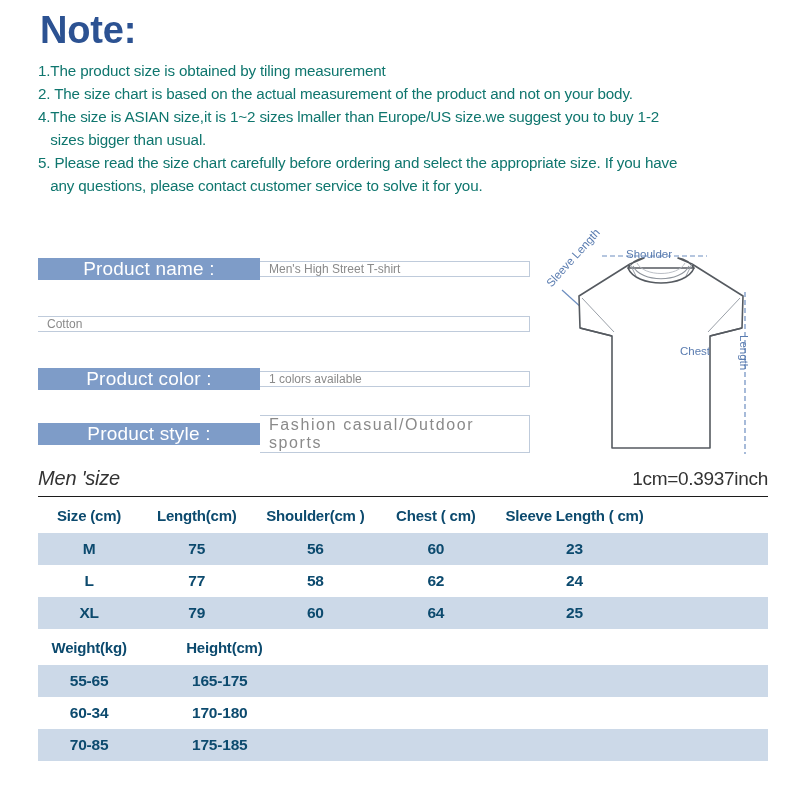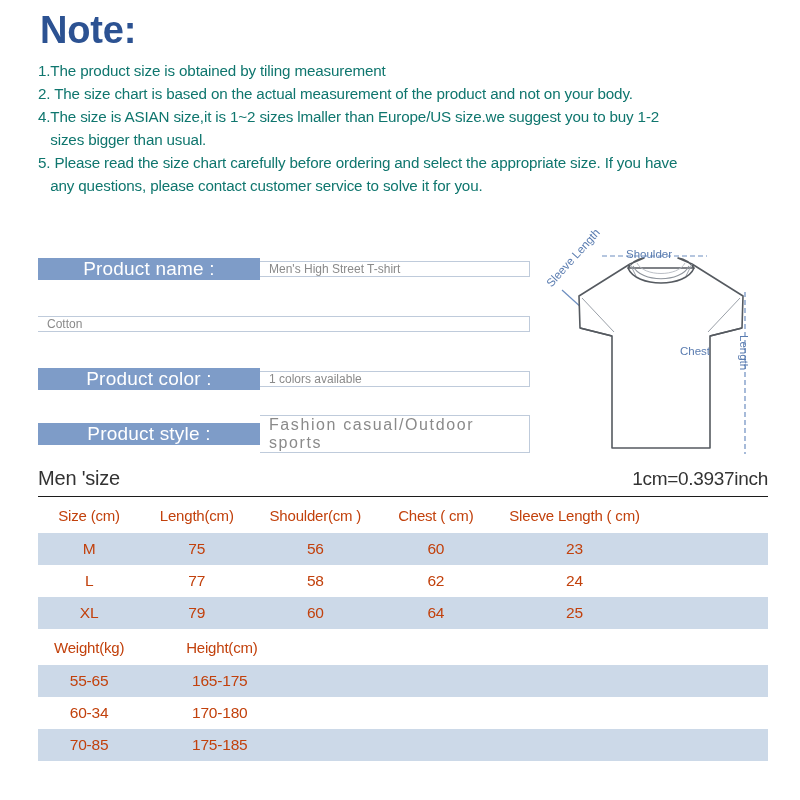--- a/index.html
+++ b/index.html
@@ -119,43 +119,44 @@
   #size-header-bar {
     display: flex;
     justify-content: space-between;
     align-items: baseline;
     padding-bottom: 4px;
   }
   #men-size-title {
     font-size: 20px;
     color: #333333;
     letter-spacing: -0.2px;
+    font-style: italic;
   }
   #unit-conversion {
     font-size: 19px;
     color: #333333;
     letter-spacing: -0.3px;
   }
   #size-divider {
     border-top: 1.6px solid #1c1c1c;
     margin-top: 2px;
   }
 
   table.size-table {
     width: 100%;
     border-collapse: collapse;
     table-layout: fixed;
     margin-top: 0px;
   }
   table.size-table td,
   table.size-table th {
     text-align: center;
-    font-weight: normal;
+    font-weight: bold;
     font-size: 15.5px;
-    color: #c2410c;
+    color: #0c4a6e;
     height: 32px;
     padding: 0;
     letter-spacing: -0.2px;
   }
   table.size-table th {
     height: 36px;
     font-size: 15px;
   }
   tr.striped td { background: #ccd9e8; }
 

